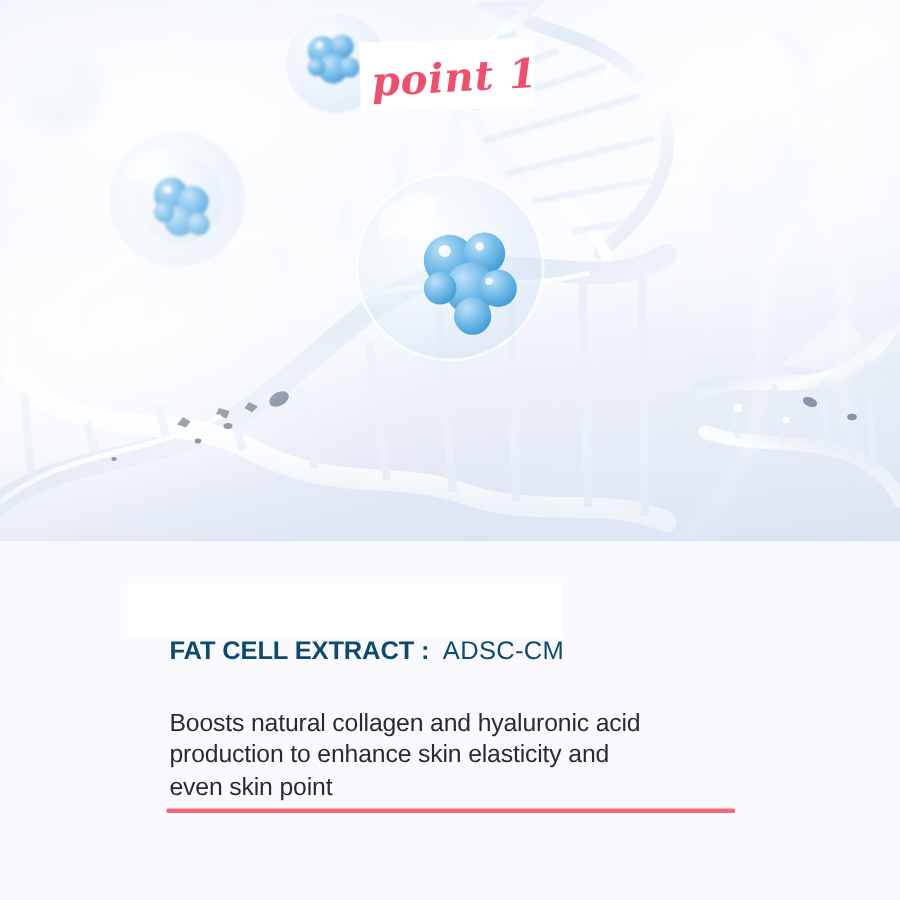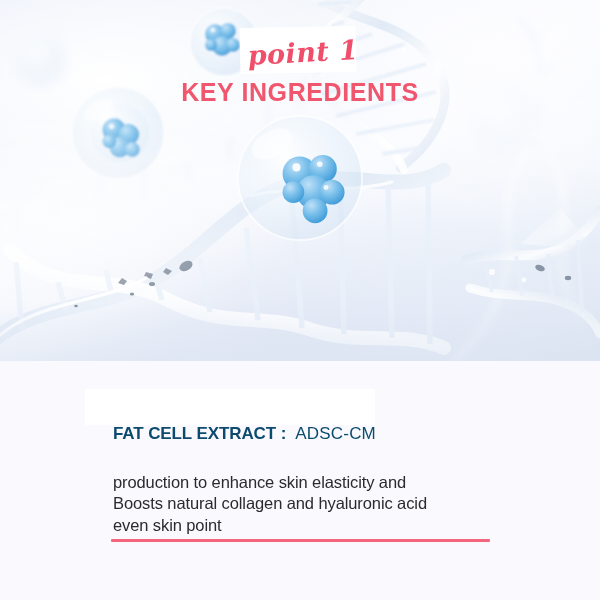--- a/index.html
+++ b/index.html
@@ -411,31 +411,30 @@
       </g>
     </svg>
 
     <div class="hero-haze"></div>
     <div class="hero-bottom-fade"></div>
   </div>
 
   <div class="point-banner"></div>
   <div class="point-label">point 1</div>
 
-  <div class="key-ingredients">KEY INGREDIENTS</div>
 
   <div class="panel">
     <div class="blank-box"></div>
   </div>
 
   <div class="extract-heading">
     <span class="lead">FAT CELL EXTRACT :</span><span class="value">ADSC-CM</span>
   </div>
 
   <div class="body-copy">
+    <span class="ln">Boosts natural collagen and hyaluronic acid</span>
     <span class="ln">production to enhance skin elasticity and</span>
-    <span class="ln">Boosts natural collagen and hyaluronic acid</span>
     <span class="ln">even skin point</span>
   </div>
 
   <div class="accent-rule"></div>
 
 </div>
 
 </body></html>

